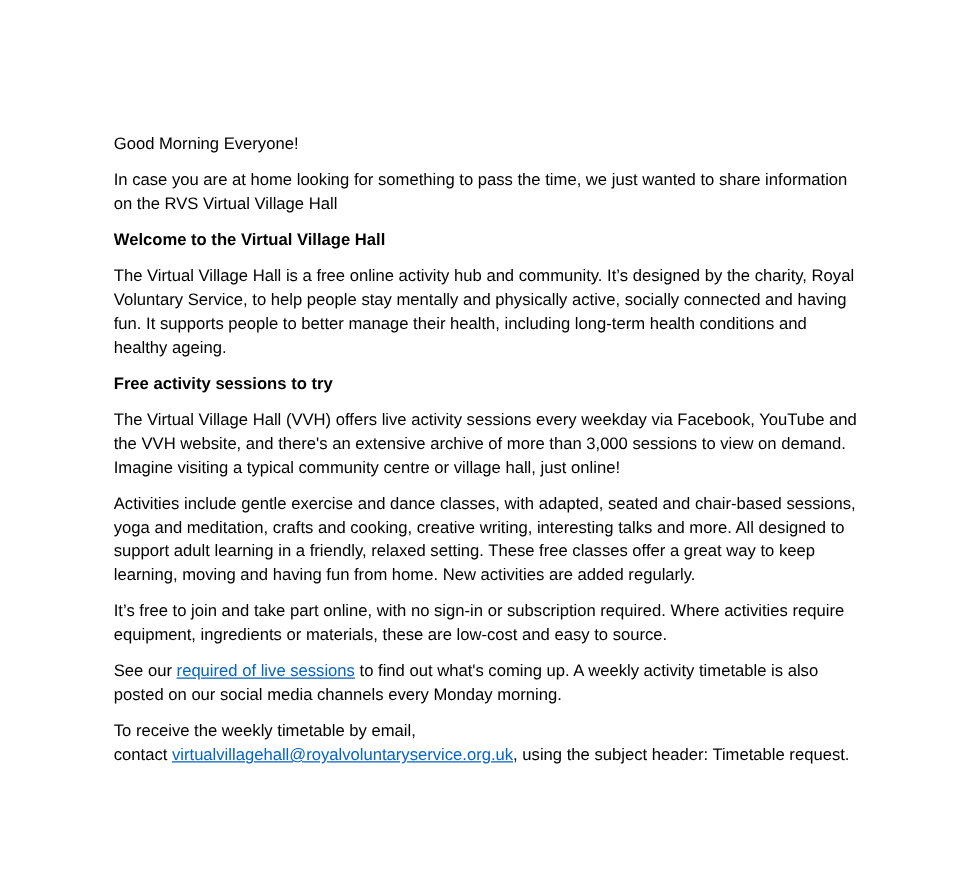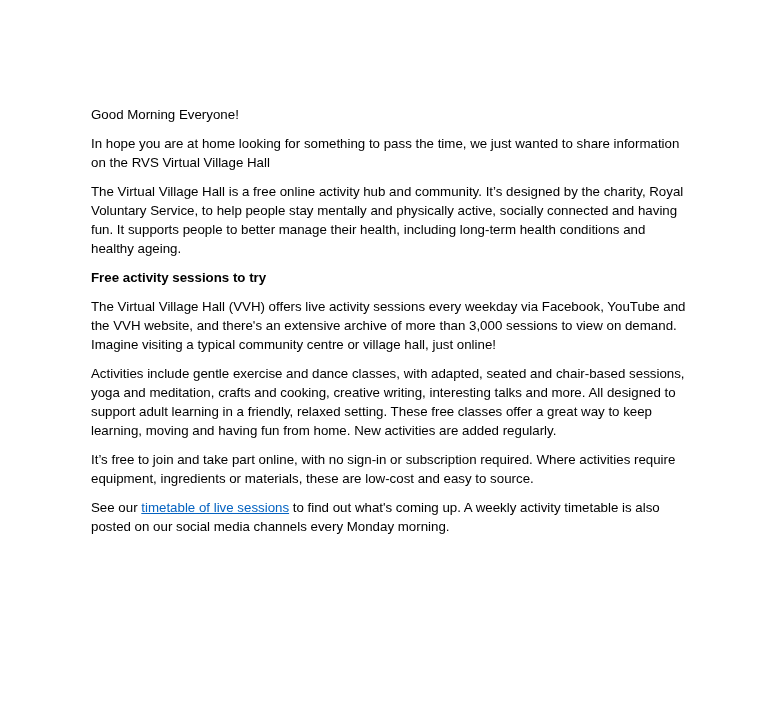--- a/index.html
+++ b/index.html
@@ -9,25 +9,27 @@
          font-size: 13.3px; line-height: 19px; margin-top: 19px; }
   .doc p { margin: 0 0 10px 0; }
   .doc h3 { margin: 0 0 10px 0; font-size: 13.3px; font-weight: bold; line-height: 19px; }
   a { color: #0563c1; text-decoration: underline; }
 </style>
 </head>
 <body>
 
 <div class="doc">
   <p>Good Morning Everyone!</p>
-  <p>In hope you are at home looking for something to pass the time, we just wanted to share information on the RVS Virtual Village Hall</p>
+  <p>In case you are at home looking for something to pass the time, we just wanted to share information on the RVS Virtual Village Hall</p>
 
+  <h3>Welcome to the Virtual Village Hall</h3>
   <p>The Virtual Village Hall is a free online activity hub and community. It’s designed by the charity, Royal Voluntary Service, to help people stay mentally and physically active, socially connected and having fun. It supports people to better manage their health, including long-term health conditions and healthy ageing.</p>
 
   <h3>Free activity sessions to try</h3>
   <p>The Virtual Village Hall (VVH) offers live activity sessions every weekday via Facebook, YouTube and the VVH website, and there's an extensive archive of more than 3,000 sessions to view on demand. Imagine visiting a typical community centre or village hall, just online!</p>
   <p>Activities include gentle exercise and dance classes, with adapted, seated and chair-based sessions, yoga and meditation, crafts and cooking, creative writing, interesting talks and more. All designed to support adult learning in a friendly, relaxed setting. These free classes offer a great way to keep learning, moving and having fun from home. New activities are added regularly.</p>
 
   <p>It’s free to join and take part online, with no sign-in or subscription required. Where activities require equipment, ingredients or materials, these are low-cost and easy to source.</p>
 
-  <p><span>See our </span><a href="#">timetable of live sessions</a><span> to find out what's coming up. A weekly activity timetable is also posted on our social media channels every Monday morning.</span></p>
+  <p><span>See our </span><a href="#">required of live sessions</a><span> to find out what's coming up. A weekly activity timetable is also posted on our social media channels every Monday morning.</span></p>
 
+  <p><span>To receive the weekly timetable by email,</span><br><span>contact </span><a href="#">virtualvillagehall@royalvoluntaryservice.org.uk</a><span>, using the subject header: Timetable request.</span></p>
 </div>
 
 </body></html>

